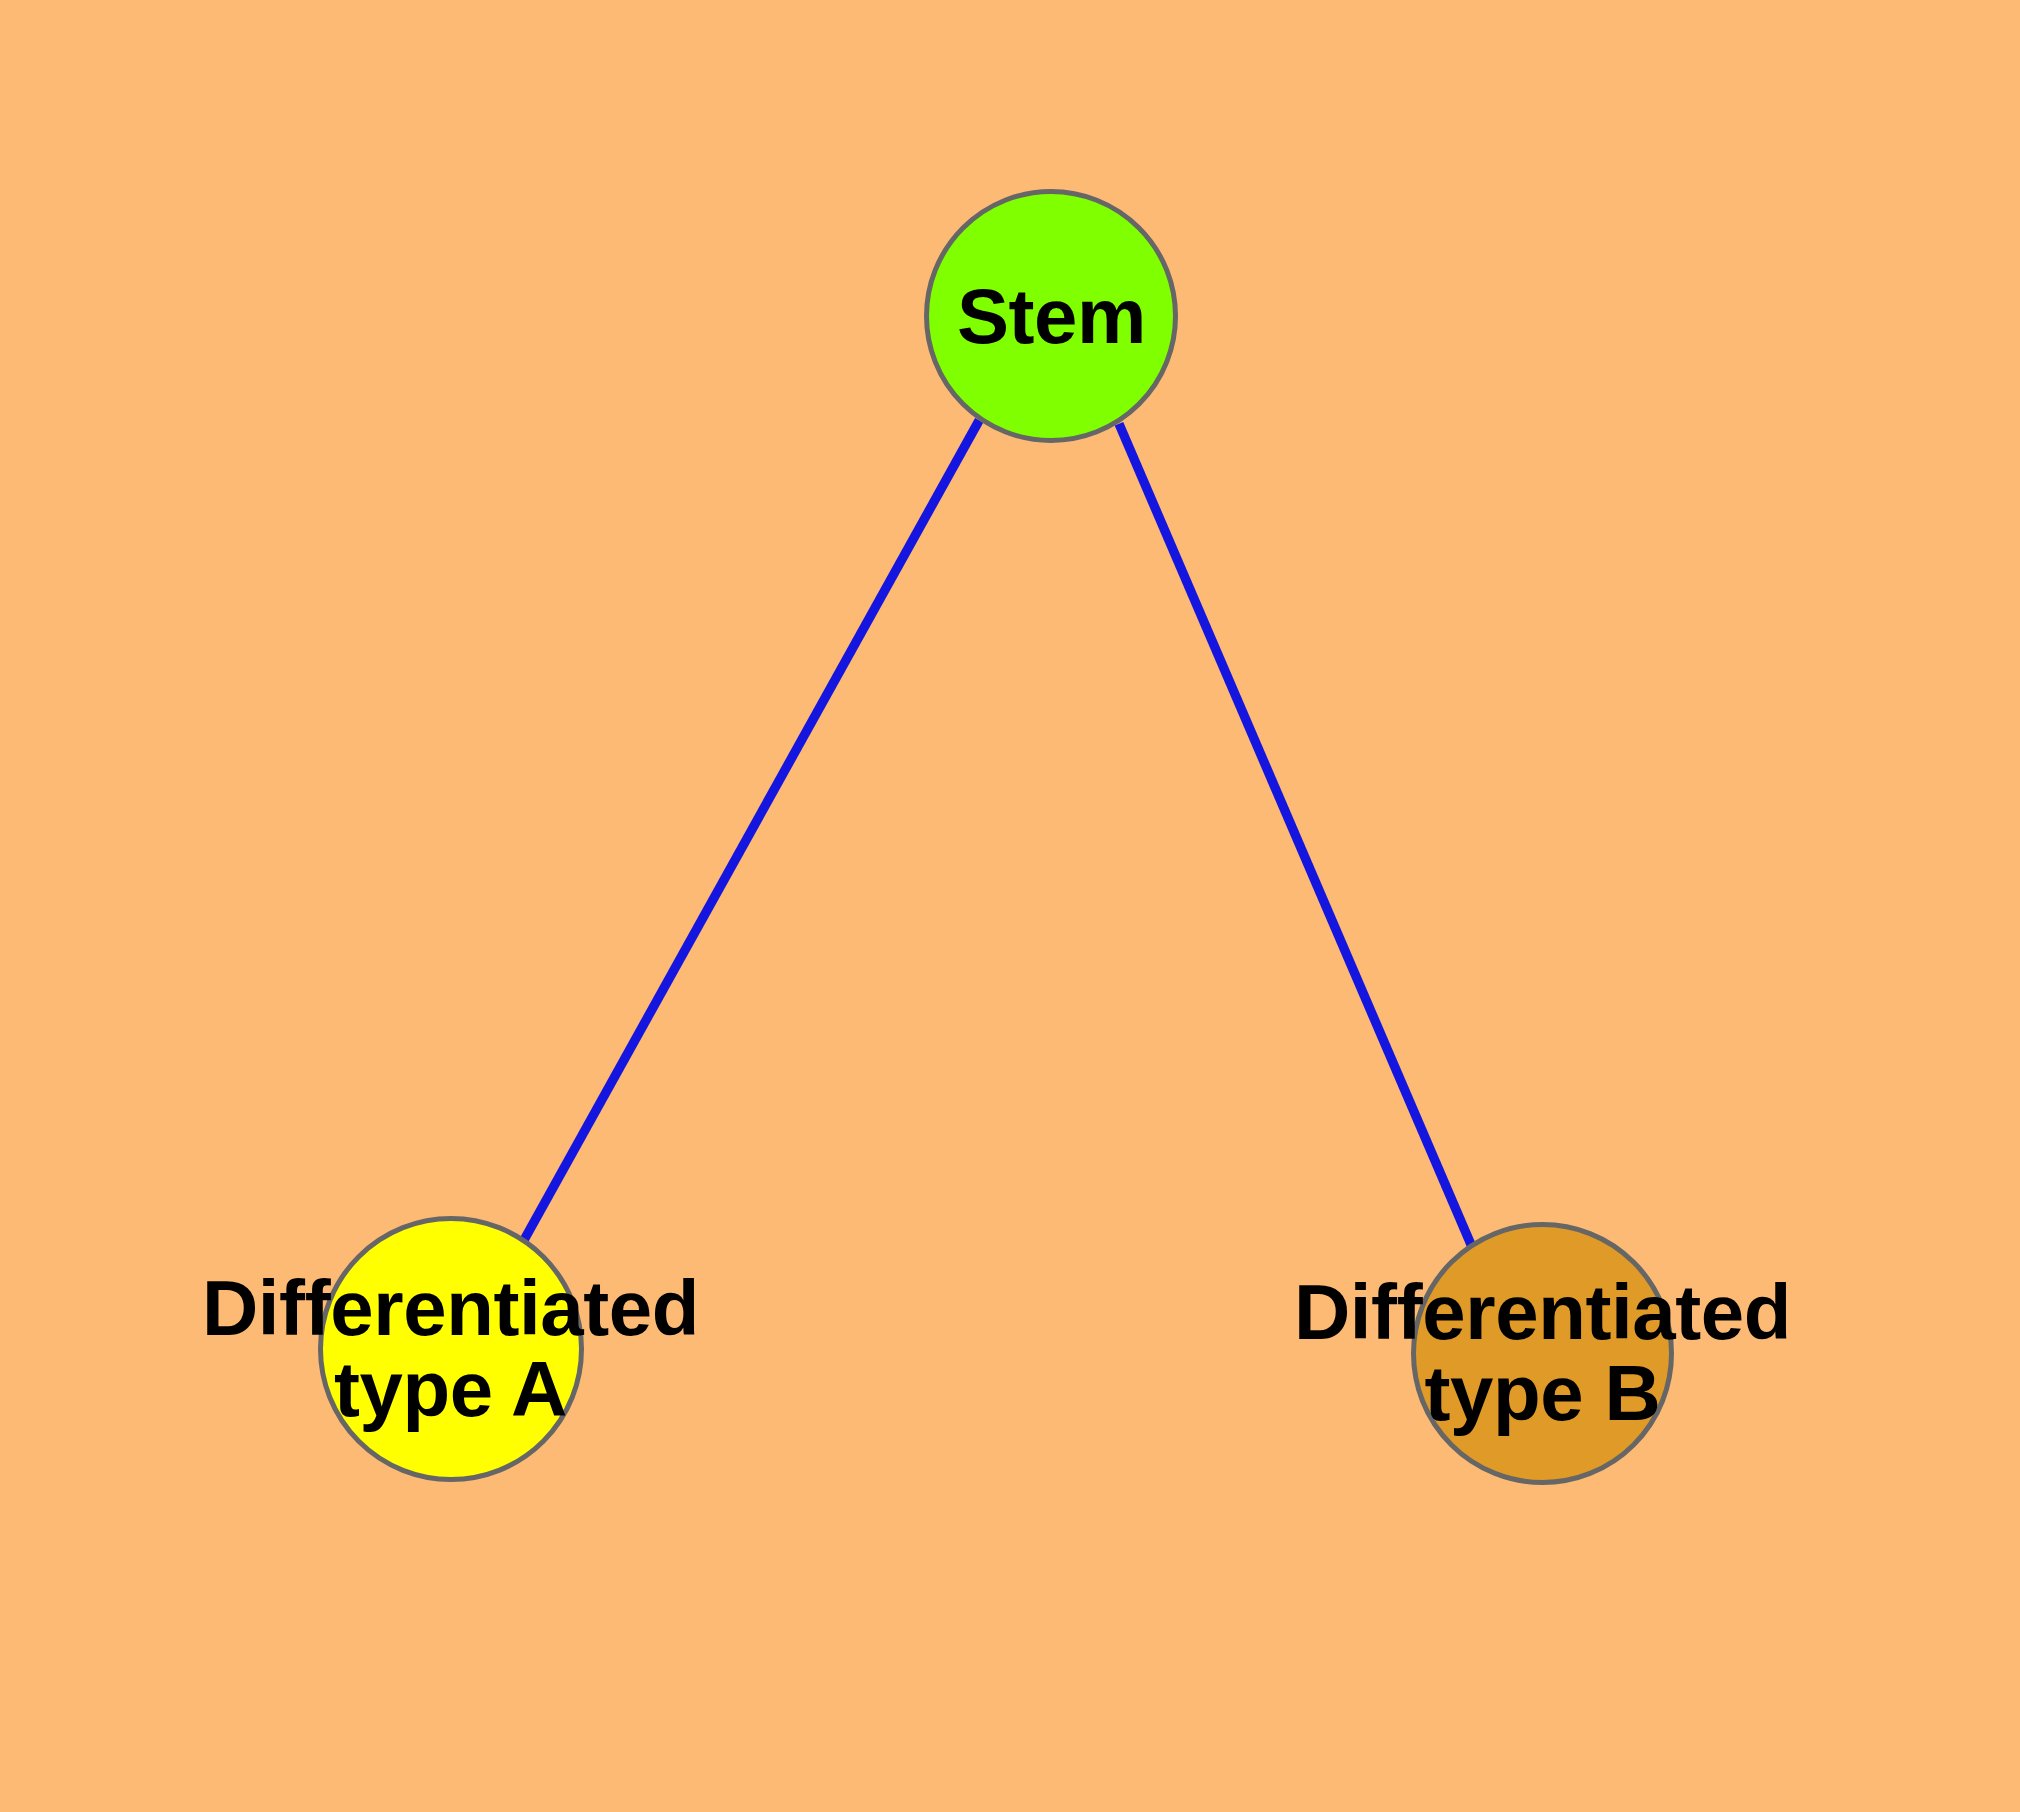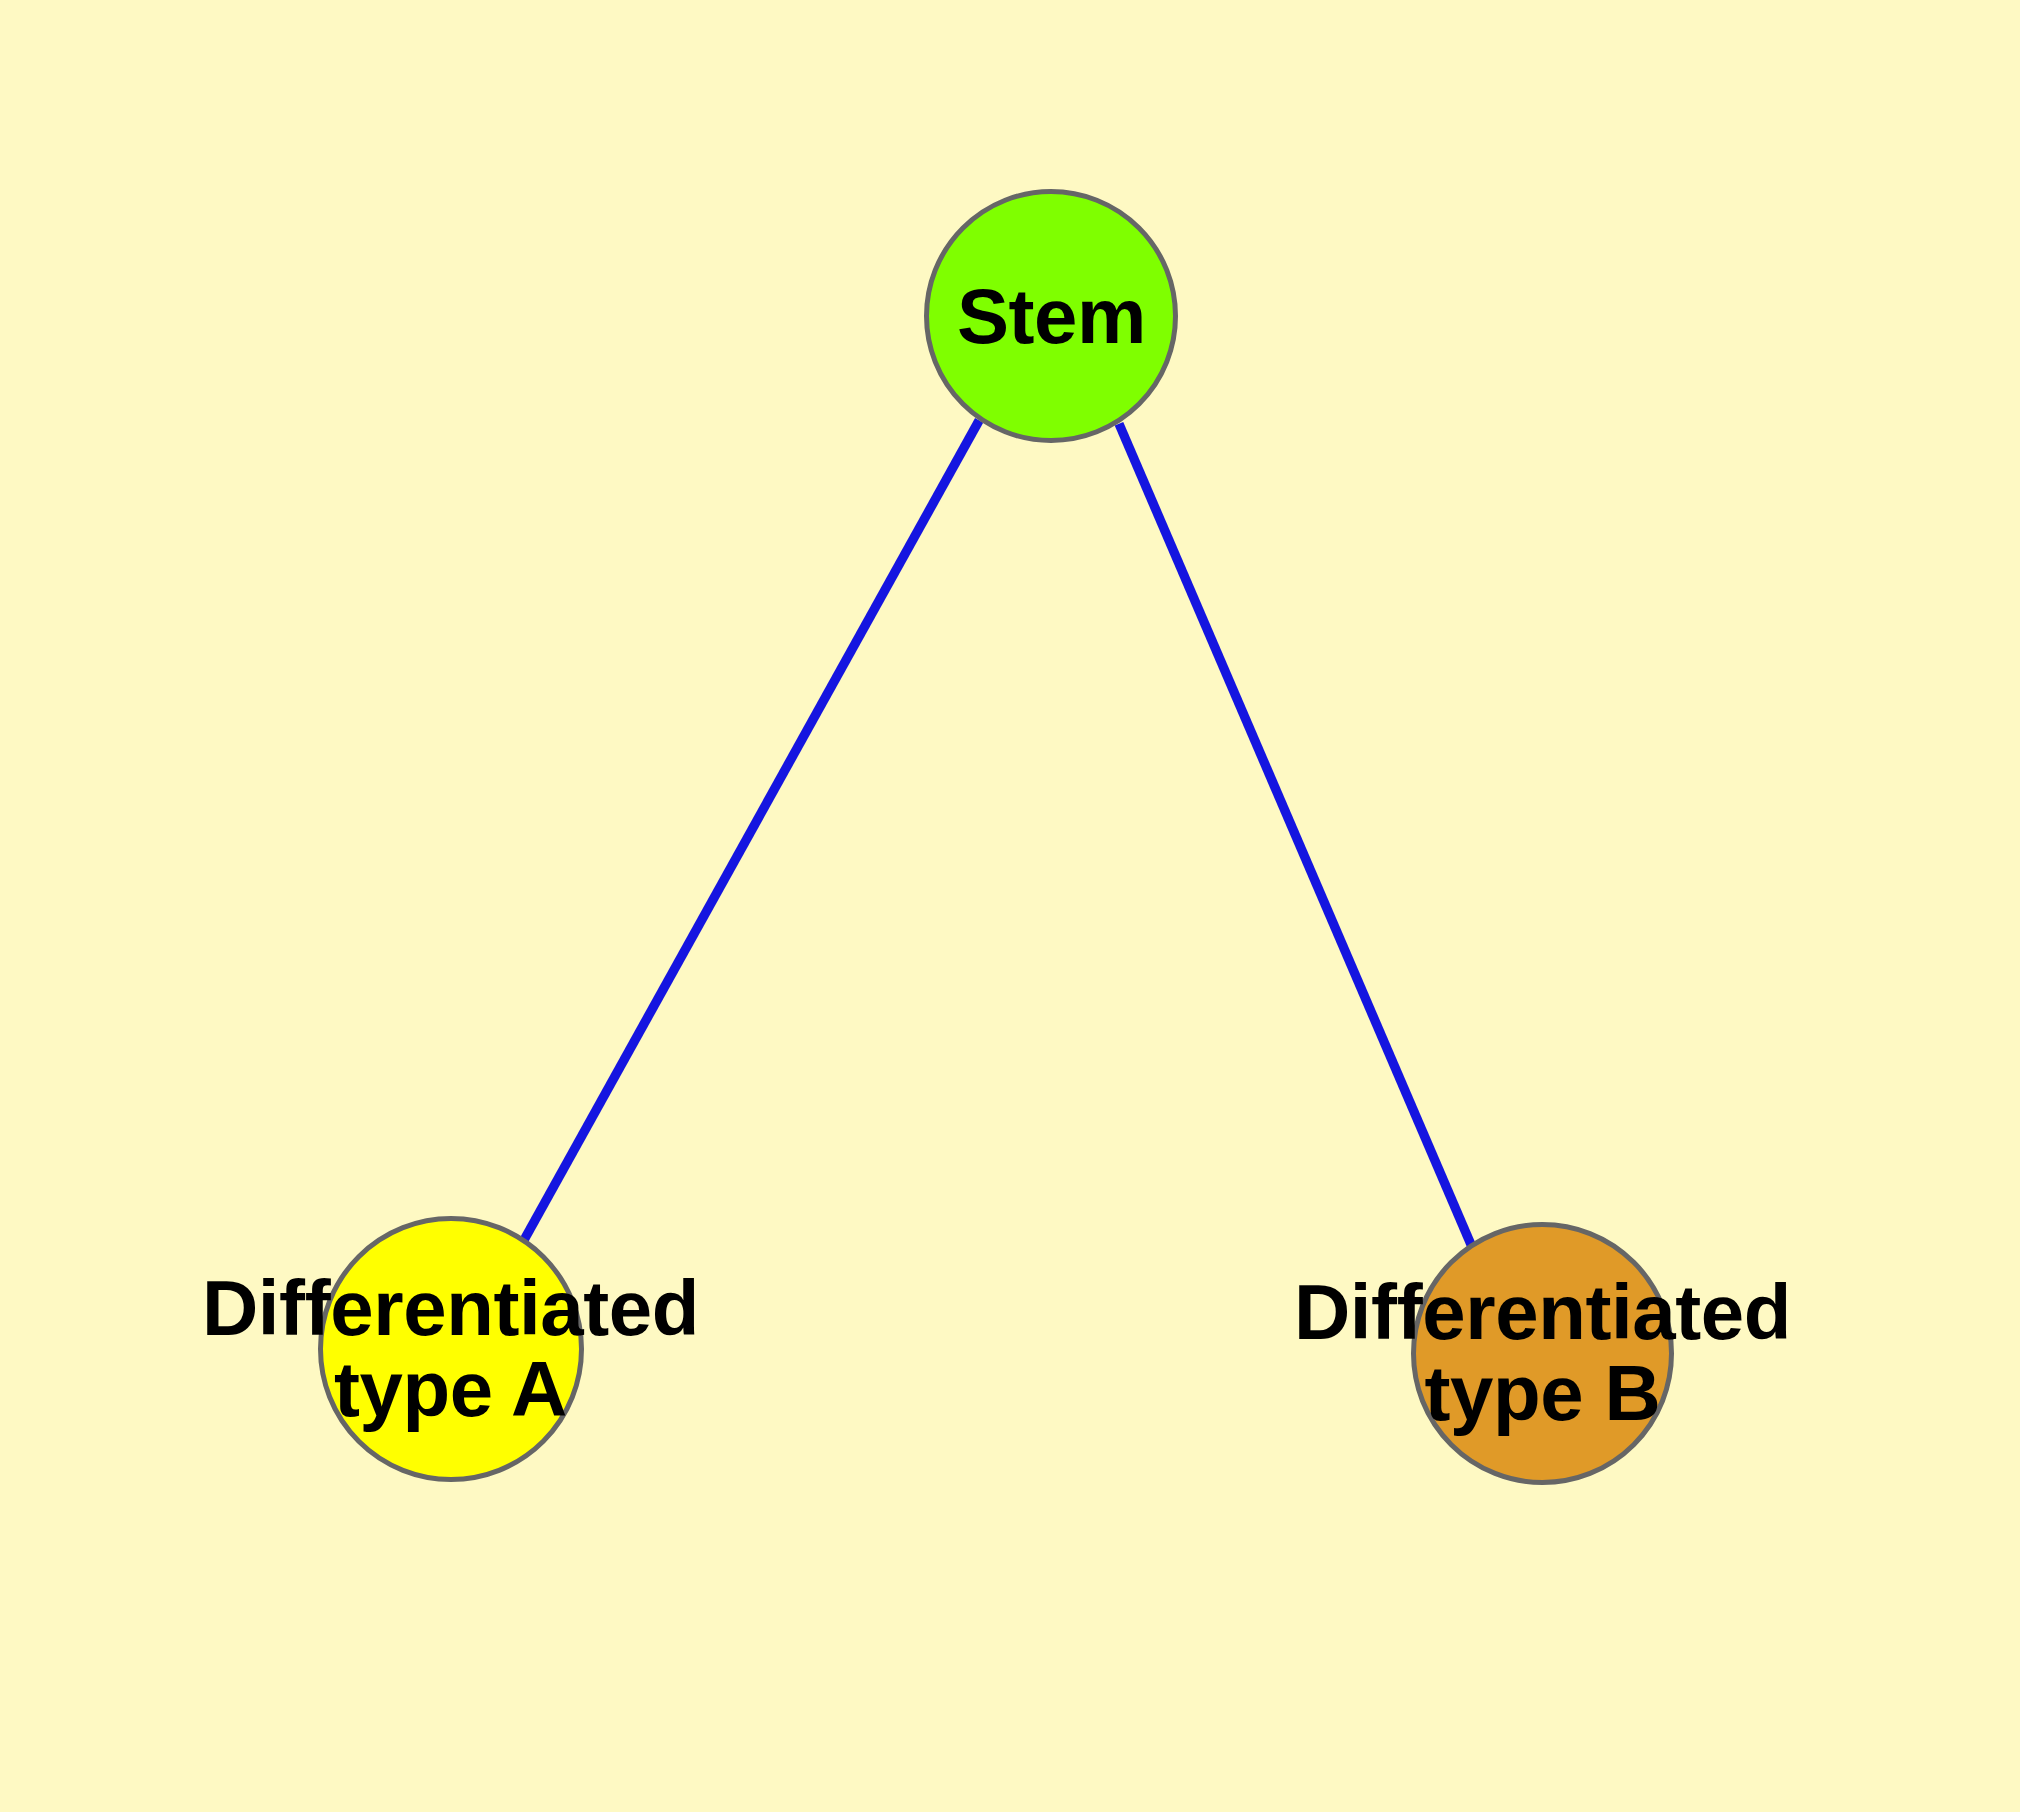--- a/index.html
+++ b/index.html
@@ -36,21 +36,21 @@
     font-family: "Liberation Sans", sans-serif;
     line-height: 1.04;
     white-space: pre;
     pointer-events: none;
     letter-spacing: -0.4px;
   }
 </style>
 </head>
 <body>
 
-<div id="canvas" style="width: 2021px; height: 1812px; background: #fef9c3;">
+<div id="canvas" style="width: 2021px; height: 1812px; background: #fdba74;">
 
   <svg id="edge-layer" viewBox="0 0 2384 2138">
     <line id="edge0" x1="1155" y1="496" x2="618" y2="1463" stroke="#1515e0" stroke-width="11" stroke-linecap="butt"></line>
     <line id="edge1" x1="1320" y1="500" x2="1736" y2="1470" stroke="#1515e0" stroke-width="11" stroke-linecap="butt"></line>
   </svg>
 
   <div class="node" id="node-stem" style="left: 924px; top: 189px; width: 254px; height: 254px; background: rgb(127, 255, 0); border-color: rgb(102, 102, 102); border-width: 5.1px;"></div>
   <div class="node" id="node-diff_a" style="left: 318px; top: 1216px; width: 266px; height: 266px; background: rgb(255, 255, 0); border-color: rgb(102, 102, 102); border-width: 5.1px;"></div>
   <div class="node" id="node-diff_b" style="left: 1411px; top: 1222px; width: 263px; height: 263px; background: rgb(224, 154, 40); border-color: rgb(102, 102, 102); border-width: 5.1px;"></div>
 

